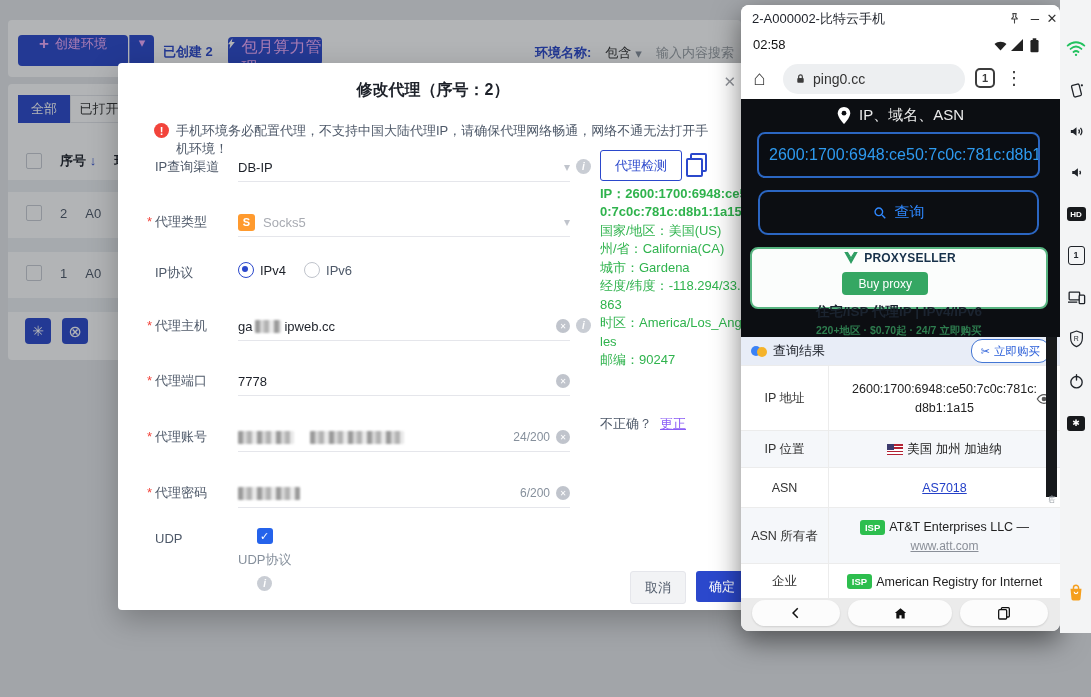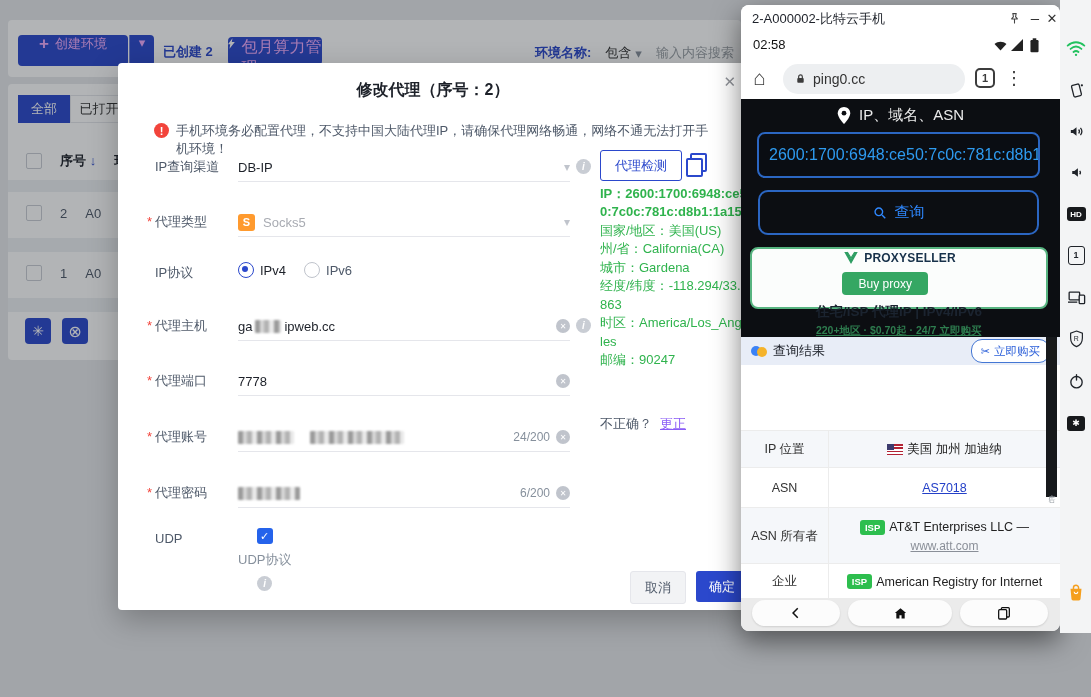--- a/index.html
+++ b/index.html
@@ -80,21 +80,21 @@
   .p-head{left:0;top:7px;width:319px;text-align:center;color:#ececec;font-size:15px;display:flex;align-items:center;justify-content:center;gap:8px;}
   .ip-input{left:16px;top:33px;width:283px;height:46px;border:2px solid #2b66c2;border-radius:8px;box-sizing:border-box;display:flex;align-items:center;padding:0 10px;color:#2e9bf0;font-size:16px;white-space:nowrap;overflow:hidden;background:#0a0d13;}
   .q-btn{left:17px;top:91px;width:281px;height:45px;border:2px solid #2b66c2;border-radius:10px;box-sizing:border-box;display:flex;align-items:center;justify-content:center;gap:8px;color:#2f88ff;font-size:15px;cursor:pointer;}
   .ad{left:9px;top:148px;width:298px;height:62px;background:#fbfdfc;border:2px solid #57b480;border-radius:8px;box-sizing:border-box;display:flex;align-items:center;padding:0 8px;gap:8px;flex-direction:column;}
   .ad-left{display:flex;flex-direction:column;gap:5px;flex:none;}
   .ad-brandrow{display:flex;align-items:center;gap:4px;}
   .ad-brand{font-size:12px;font-weight:bold;color:#17314a;letter-spacing:.2px;}
   .buy-btn{width:86px;height:23px;background:#35a763;border-radius:4px;color:#fff;font-size:12px;display:flex;align-items:center;justify-content:center;cursor:pointer;}
   .ad-right{display:flex;flex-direction:column;gap:3px;min-width:0;}
   .ad-h{font-size:13.5px;font-weight:bold;color:#1b2430;white-space:nowrap;}
-  .ad-s{font-size:10.5px;color:#2e7d4f;font-weight:bold;white-space:nowrap;text-decoration:underline;}
+  .ad-s{font-size:10.5px;color:#2e7d4f;font-weight:bold;white-space:nowrap;}
   .res{left:0;top:238px;width:319px;height:261px;background:#fff;}
   .res-head{left:0;top:0;width:319px;height:28px;background:#e8edf7;display:flex;align-items:center;padding:0 10px;box-sizing:border-box;}
   .res-title{font-size:13px;color:#1d2129;margin-left:6px;}
   .dot2{position:relative;width:16px;height:11px;}
   .dot2 i{position:absolute;width:10px;height:10px;border-radius:50%;}
   .dot2 i:first-child{left:0;top:0;background:#3b82f6;}
   .dot2 i:last-child{left:6px;top:1px;background:#f5b32a;}
   .shot-btn{margin-left:auto;height:22px;padding:0 9px;border:1px solid #4477d4;border-radius:11px;color:#2b5fd9;font-size:11.5px;display:flex;align-items:center;gap:4px;cursor:pointer;background:#fff;}
   .scis::before{content:"✂";font-size:11px;}
   .rrow{left:0;width:319px;display:flex;border-top:1px solid #ececec;}
@@ -387,20 +387,32 @@
               <i></i>
               <i></i>
             </span>
           <span class="res-title">查询结果</span>
           <span class="shot-btn">
             <span class="scis"></span>
             <span>立即购买</span>
           </span>
         </div>
 
+        <div class="ab rrow" style="top:28px;height:65px;">
+          <div class="rlab">IP 地址</div>
+          <div class="rval">
+            <span class="break">2600:1700:6948:ce50:7c0c:781c:d8b1:1a15</span>
+            <span class="eye">
+              <svg width="16" height="16" viewBox="0 0 24 24" fill="none" stroke="#555" stroke-width="1.8">
+                  <path d="M2 12s4-6.5 10-6.5S22 12 22 12s-4 6.5-10 6.5S2 12 2 12z"></path>
+                  <circle cx="12" cy="12" r="2.6" fill="#555"></circle>
+                </svg>
+            </span>
+          </div>
+        </div>
 
         <div class="ab rrow shade" style="top:93px;height:37px;">
           <div class="rlab">IP 位置</div>
           <div class="rval">
               <span class="flag"></span>
               <span>美国 加州 加迪纳</span>
             </div>
         </div>
 
         <div class="ab rrow" style="top:130px;height:40px;">

